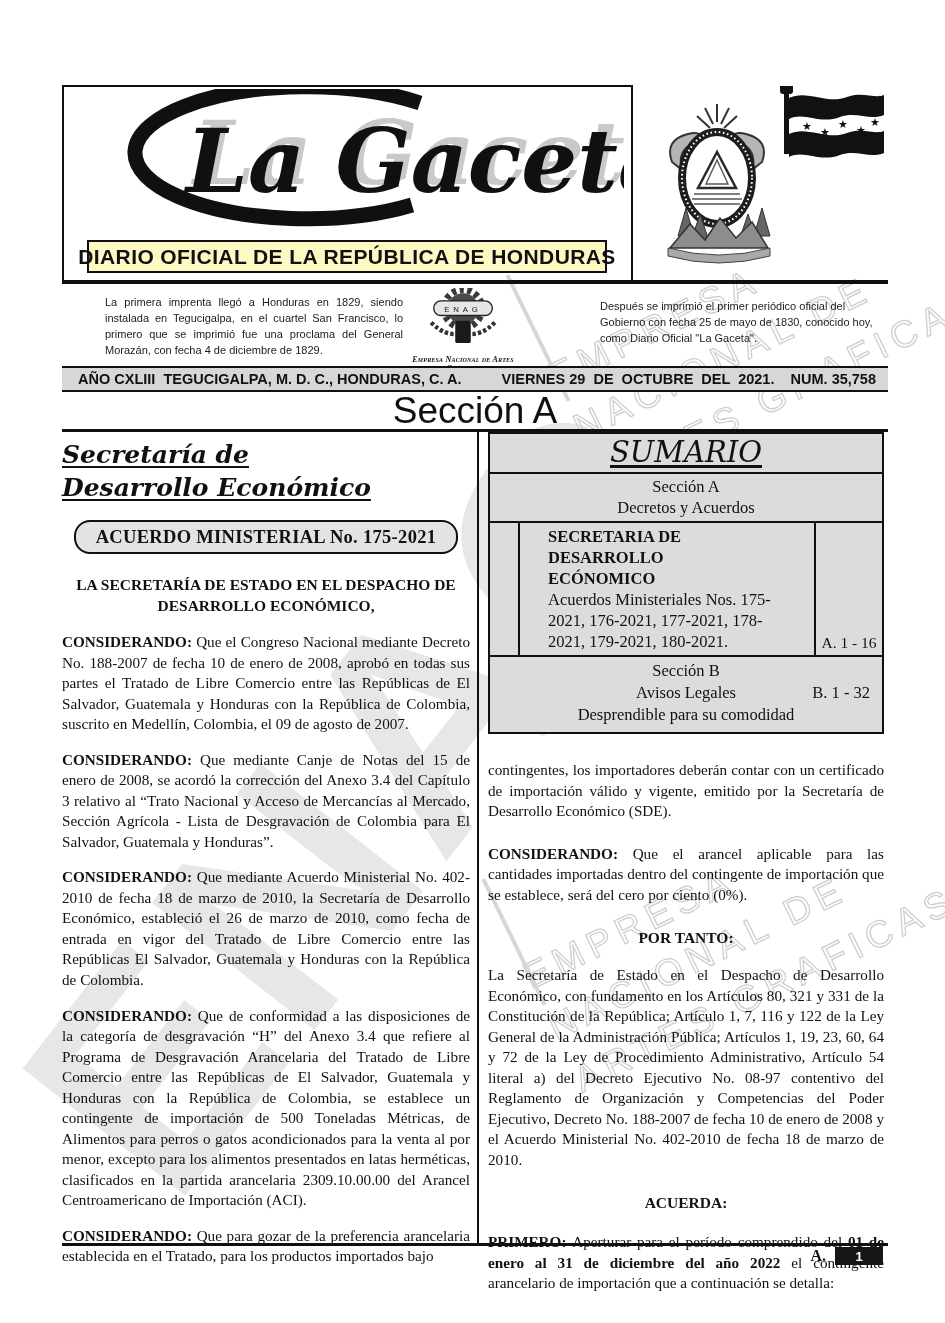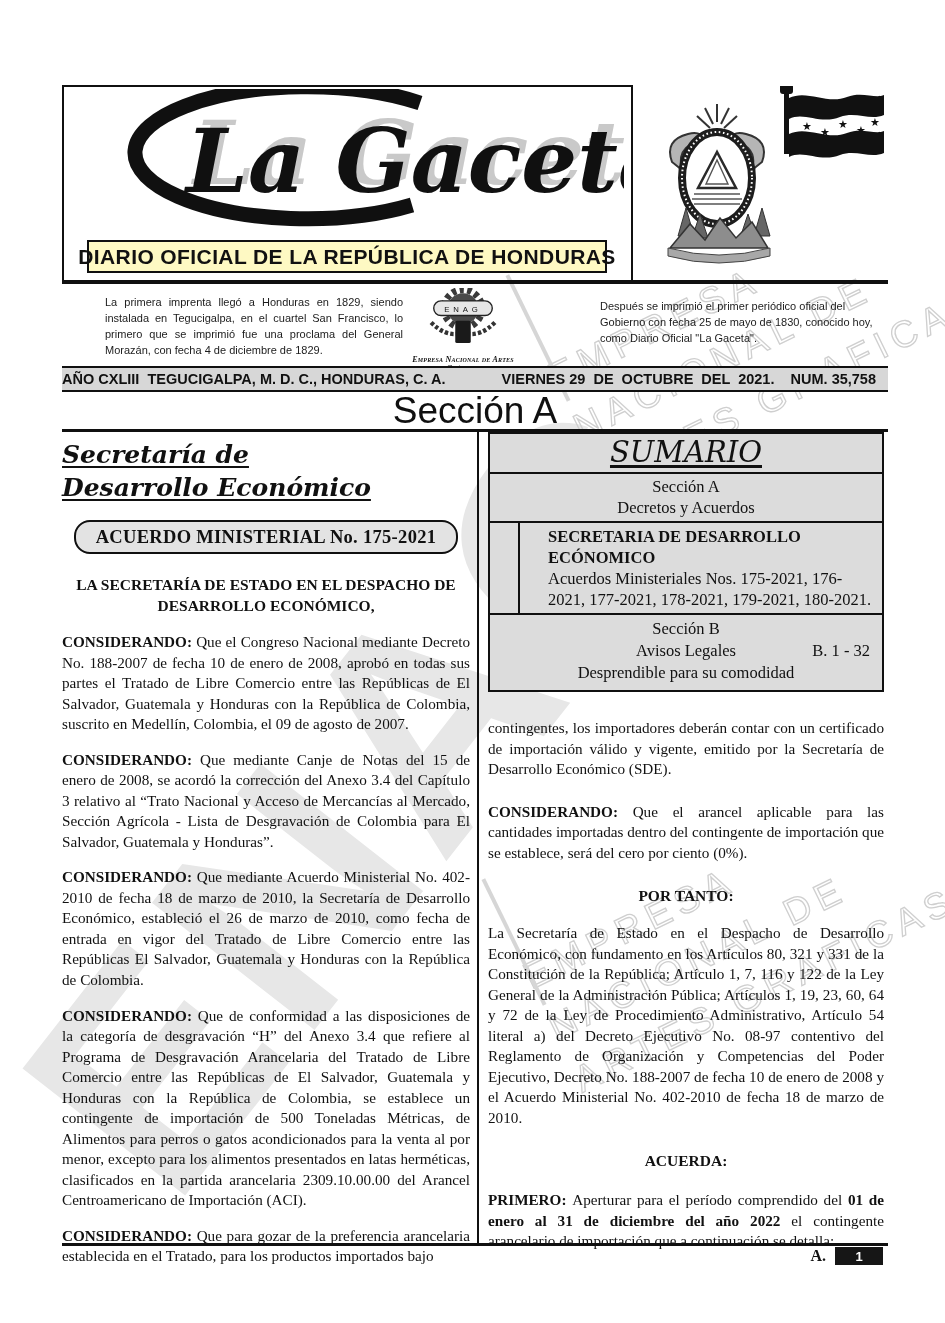--- a/index.html
+++ b/index.html
@@ -44,21 +44,21 @@
   .enag-caption{font-family:"Liberation Serif",serif;font-style:italic;font-weight:bold;font-size:8px;letter-spacing:.2px;margin-top:1px;font-variant:small-caps;}
   .enag-abbr{font-family:"Liberation Serif",serif;font-style:italic;font-weight:bold;font-size:8.5px;margin-top:2px;}
   
   .dateline{
     left:62px;top:366px;width:826px;height:26px;background:#d7d7d7;
     border-top:2.5px solid #101010;border-bottom:2.5px solid #101010;z-index:2;
     box-sizing:border-box;display:flex;align-items:center;justify-content:space-between;
     font-family:"Liberation Sans",sans-serif;font-weight:bold;font-size:14.5px;
   }
   .dateline span{white-space:pre;}
-  .dateline .dl-left{}
+  .dateline .dl-left{padding-left:16px;}
   .dateline .dl-right{padding-right:12px;}
   
   .section-band{left:62px;top:392px;width:826px;height:37px;z-index:1;display:flex;align-items:center;justify-content:center;
     font-family:"Liberation Sans",sans-serif;font-size:37px;color:#101010;}
   .section-rule{left:62px;top:429px;width:826px;height:3px;background:#101010;z-index:2;}
   
   .col-divider{left:477px;top:432px;width:2px;height:811px;background:#101010;z-index:2;}
   .col{z-index:1;}
   .col-left{left:62px;top:432px;width:408px;}
   .col-right{left:488px;top:432px;width:396px;}
@@ -234,20 +234,21 @@
       <div>Sección A</div>
       <div>Decretos y Acuerdos</div>
     </div>
     <div class="sumario-entry">
       <div class="cell-spacer"></div>
       <div class="cell-main">
         <div class="org">SECRETARIA DE DESARROLLO</div>
         <div class="org">ECÓNOMICO</div>
         <div>Acuerdos Ministeriales Nos. 175-2021, 176-2021, 177-2021, 178-2021, 179-2021, 180-2021.</div>
       </div>
+      <div class="cell-pages">A. 1 - 16</div>
     </div>
     <div class="sumario-secB">
       <div>Sección B</div>
       <div class="row">
         <span>Avisos Legales</span>
         <span class="pagesB">B.  1 - 32</span>
       </div>
       <div>Desprendible para su comodidad</div>
     </div>
   </div>

